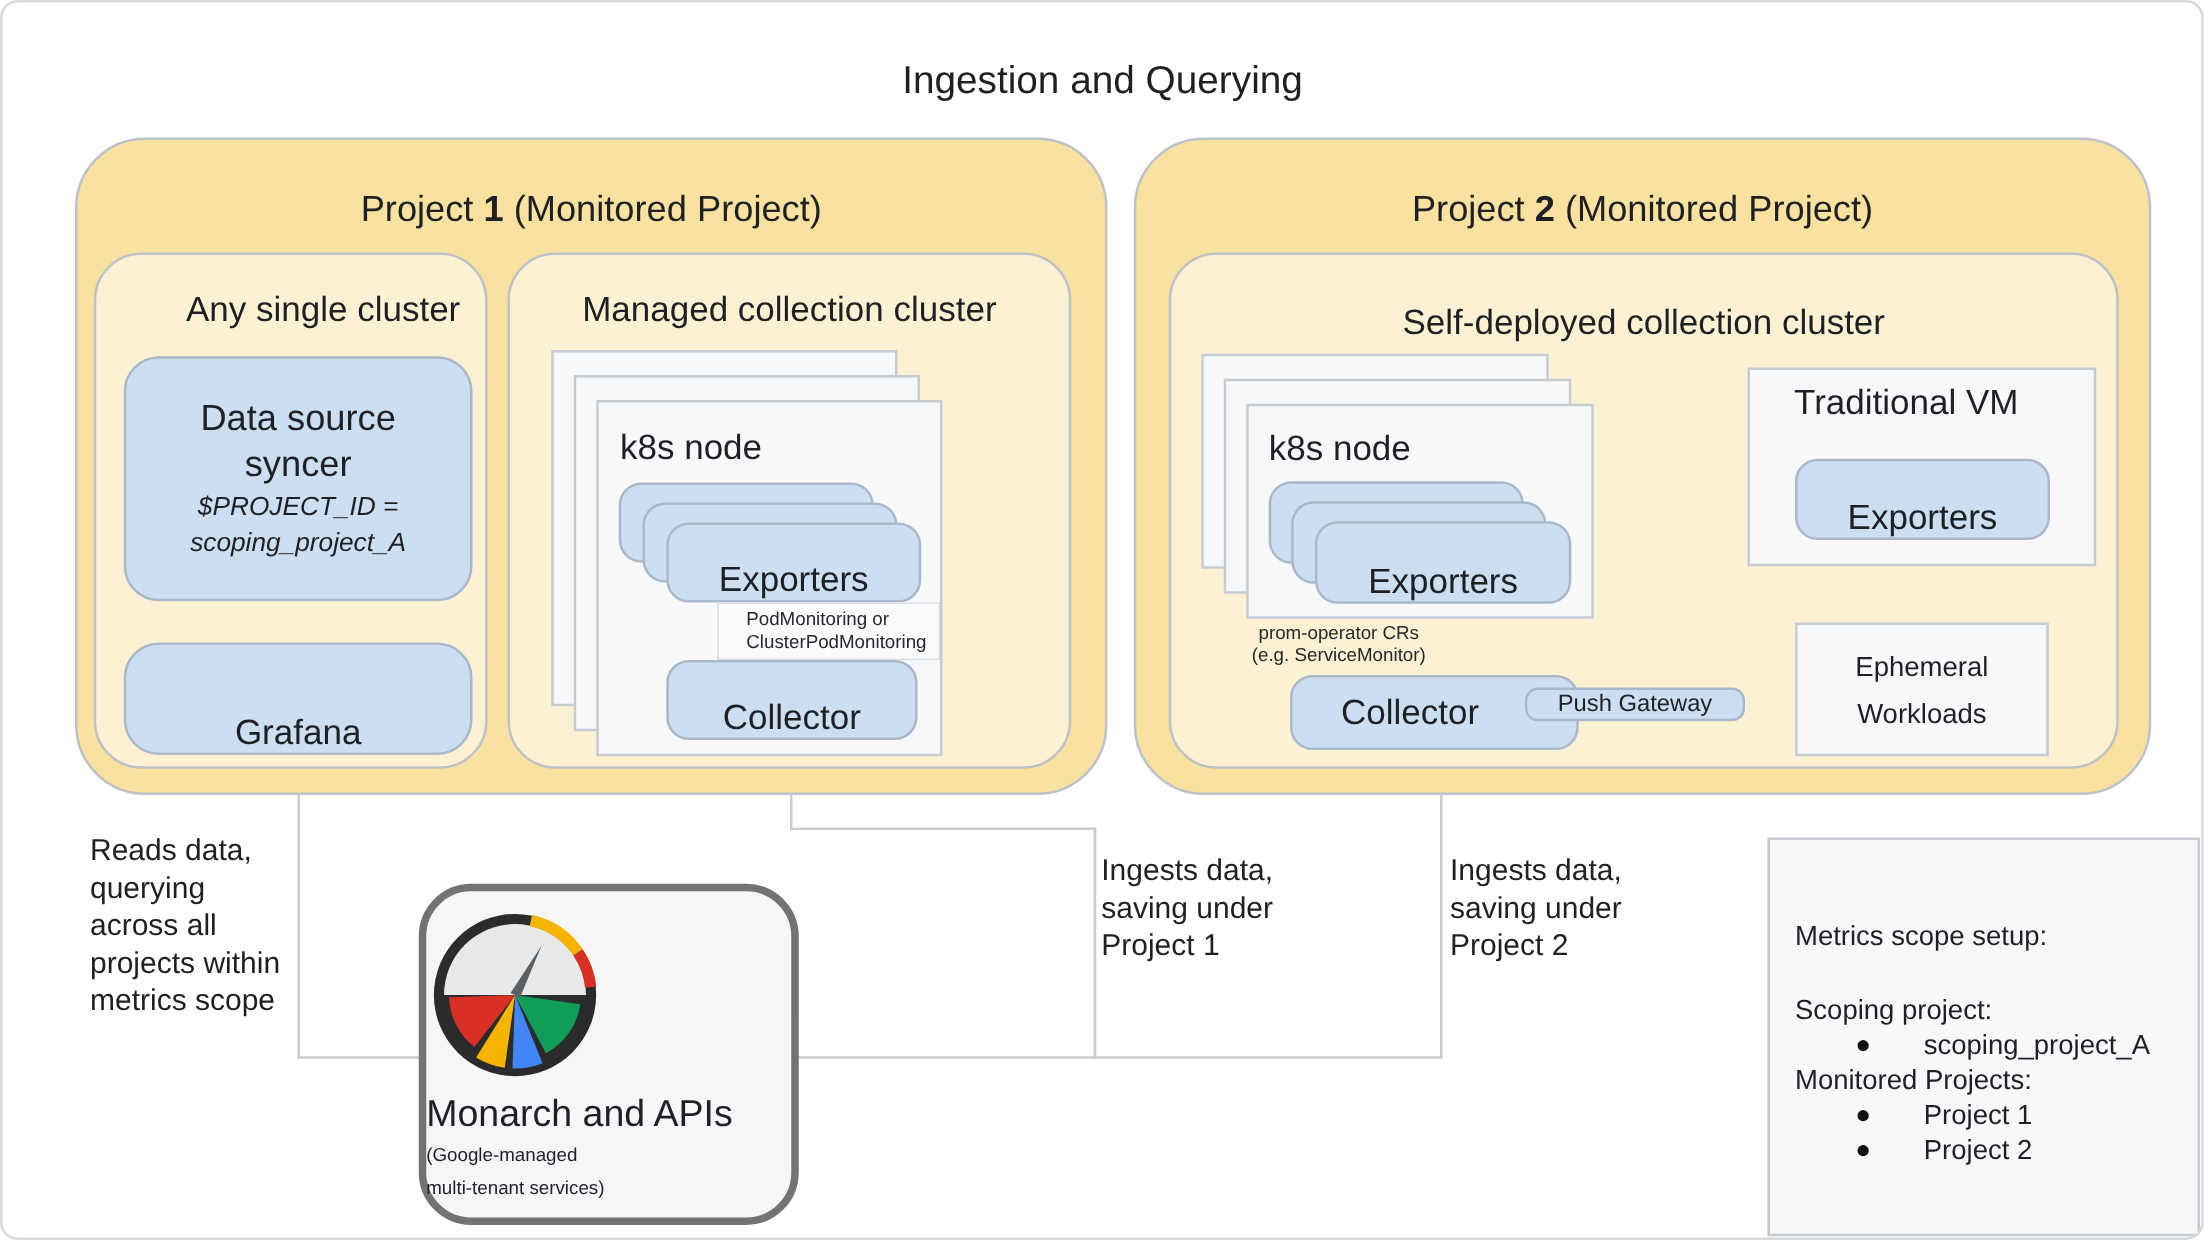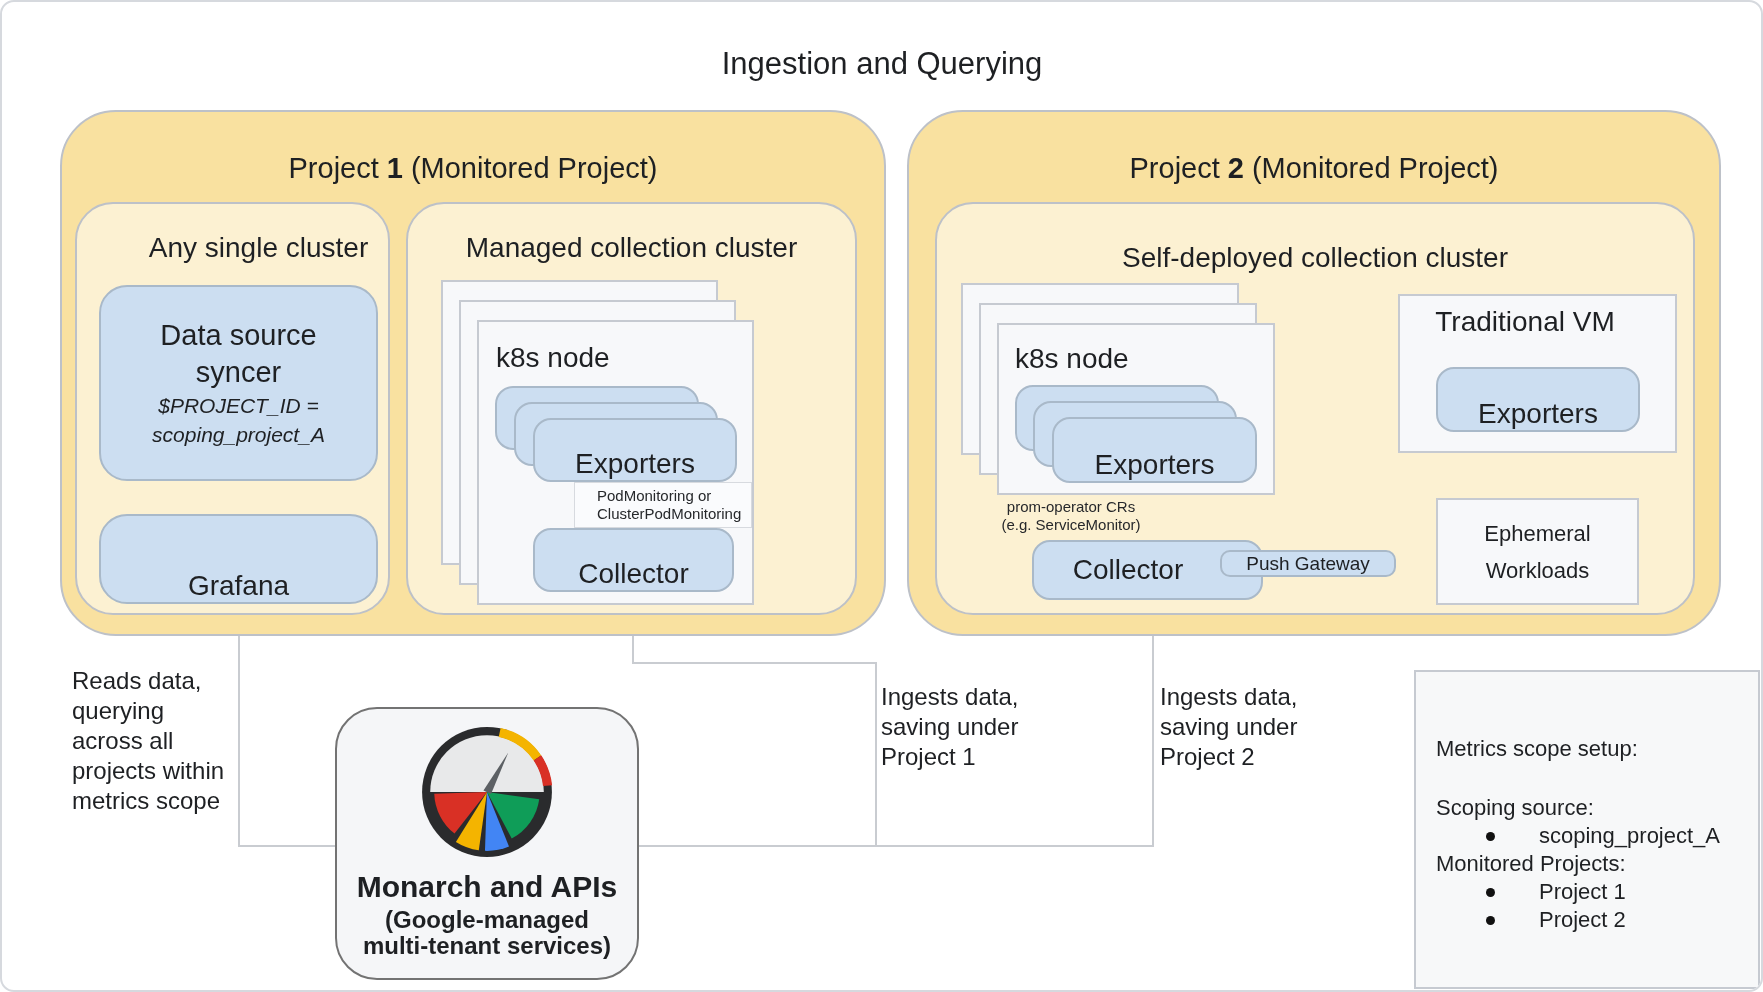--- a/index.html
+++ b/index.html
@@ -33,23 +33,22 @@
   .small-note { position:absolute; font-size:15px; line-height:18px; color:#26282b; }
   .annot { position:absolute; font-size:24px; line-height:30px; }
   .center-txt { text-align:center; }
   .metrics-box {
     position:absolute; background:#f7f8f9; border:2px solid #c6cad1;
     font-size:22px; line-height:28px;
   }
   .bullet-row { display:flex; align-items:center; }
   .bullet-dot { width:9px; height:9px; border-radius:50%; background:#111; margin-left:50px; margin-right:44px; flex:0 0 auto; }
   .monarch {
-    position:absolute; background:#f5f6f8; border:2px solid #737373; border-radius:42px;
-    text-align:center;
-    font-weight:bold;
+    position:absolute; background:#f5f6f8; border:6px solid #737373; border-radius:42px;
+    text-align:left;
   }
 </style>
 </head>
 <body>
 
 <div class="canvas">
 
   <div class="abs center-txt" style="left:580px; top:44px; width:600px; font-size:31px;">Ingestion and Querying</div>
 
   <div class="line" style="left:236px; top:455px; width:2px; height:60px;"></div>
@@ -189,30 +188,30 @@
       <path d="M 14 71 A 56 56 0 0 1 126 71 Z" fill="#e8e9ea"></path>
       <path d="M 82.5 12.3 A 60 60 0 0 1 119.7 37.4" stroke="#F4B400" stroke-width="9" fill="none"></path>
       <path d="M 119.7 37.4 A 60 60 0 0 1 129.7 64.7" stroke="#D93025" stroke-width="9" fill="none"></path>
       <path d="M 70 71 L 18 72.8 A 52 52 0 0 0 38 112 Z" fill="#D93025"></path>
       <path d="M 70 71 L 39.3 120.2 A 58 58 0 0 0 61.9 128.4 Z" fill="#F4B400"></path>
       <path d="M 70 71 L 68 129 A 58 58 0 0 0 91.7 124.8 Z" fill="#4285F4"></path>
       <path d="M 70 71 L 94.4 116.9 A 52 52 0 0 0 121.5 78.2 Z" fill="#0F9D58"></path>
       <polygon points="91,32 74,73 66.5,69.5" fill="#5c6064"></polygon>
     </svg>
     <div style="font-size:30px; margin-top:4px;">Monarch and APIs</div>
-    <div style="font-size:24px; line-height:26px; margin-top:3px;">
+    <div style="font-size:15px; line-height:26px; margin-top:3px;">
       <div>(Google-managed</div>
       <div>multi-tenant services)</div>
     </div>
   </div>
 
   <div class="metrics-box" style="left:1412px; top:668px; width:346px; height:319px; padding:63px 0 0 20px;">
     <div>Metrics scope setup:</div>
     <div style="height:31px;"></div>
-    <div>Scoping source:</div>
+    <div>Scoping project:</div>
     <div class="bullet-row">
       <span class="bullet-dot"></span>
       <span>scoping_project_A</span>
     </div>
     <div>Monitored Projects:</div>
     <div class="bullet-row">
       <span class="bullet-dot"></span>
       <span>Project 1</span>
     </div>
     <div class="bullet-row">

